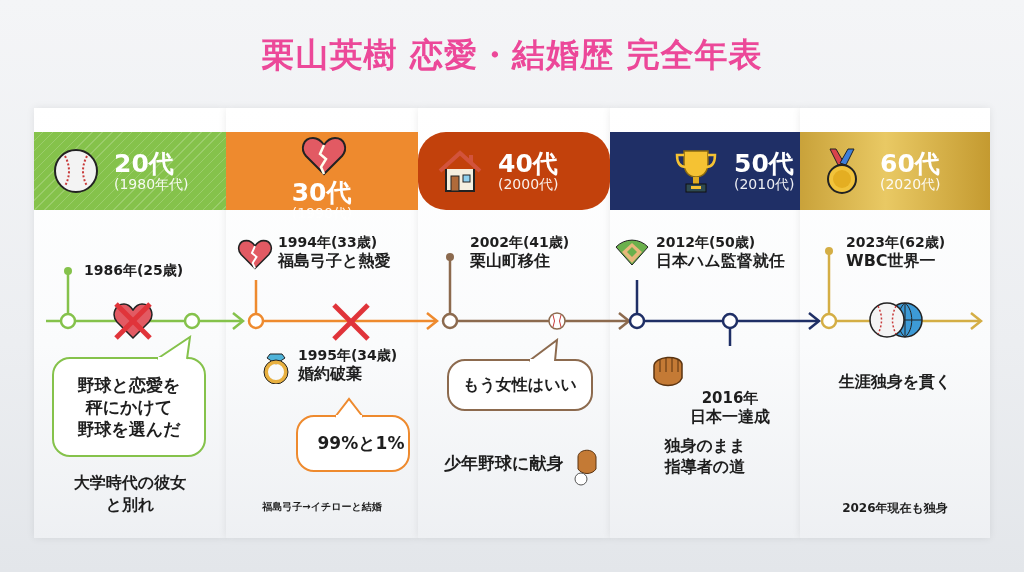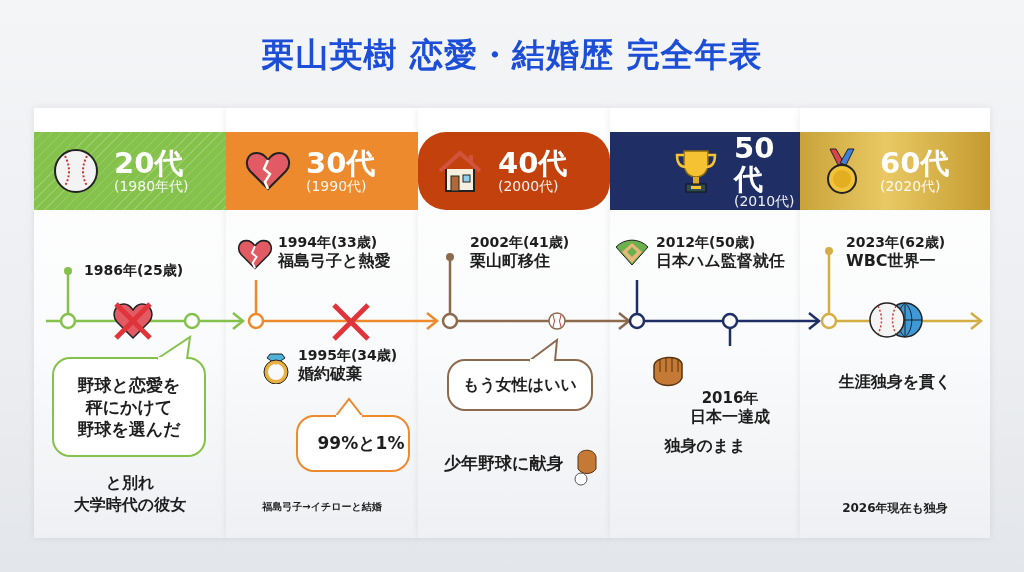--- a/index.html
+++ b/index.html
@@ -5,38 +5,38 @@
   * { box-sizing: border-box; margin: 0; padding: 0; }
   html, body { width: 1024px; height: 572px; overflow: hidden; }
   body {
     font-family: "DejaVu Sans", "Liberation Sans", sans-serif;
     background: linear-gradient(180deg, #f4f5f7 0%, #eceef1 60%, #e3e6ea 100%);
     position: relative;
     color: #1e1e1e;
   }
   .title {
     position: absolute; top: 33px; left: 0; width: 1024px; text-align: center;
-    font-size: 33px; font-weight: bold; letter-spacing: 1px; color: #1d4ed8;
+    font-size: 33px; font-weight: bold; letter-spacing: 1px; color: #ec4899;
   }
   .col {
     position: absolute; top: 108px; height: 430px;
     background: linear-gradient(180deg, #ffffff 0%, #fafbfc 55%, #eef0f3 100%);
     box-shadow: 0 0 8px rgba(0,0,0,0.08);
   }
   .hdr {
     position: absolute; top: 132px; height: 78px;
     display: flex; align-items: center; color: #fff;
   }
   .hdr .ic { width: 48px; height: 48px; margin-left: 18px; margin-right: 14px; flex: 0 0 48px; }
   .hdr .txt { display: flex; flex-direction: column; line-height: 1.05; }
-  .hdr .dec { font-size: 29px; font-weight: bold; }
+  .hdr .dec { font-size: 25px; font-weight: bold; }
   .hdr .yrs { font-size: 14px; opacity: 0.92; }
   .h1 { left: 34px; width: 192px; background: #85c24b;
         background-image: repeating-linear-gradient(135deg, rgba(255,255,255,0) 0 6px, rgba(255,255,255,0.18) 6px 7px); }
-  .h2 { left: 226px; width: 192px; background: #ee8a2e; }
+  .h2 { left: 226px; width: 192px; background: #ee8a2e; flex-direction: column; }
   .h3 { left: 418px; width: 192px; background: #c2410c; border-radius: 28px; }
   .h4 { left: 610px; width: 190px; background: #1f2f66; padding-left: 44px; }
   .h5 { left: 800px; width: 190px; background: linear-gradient(90deg, #c9a23a 0%, #e9c964 45%, #c49a30 100%); }
   .ev { position: absolute; font-weight: bold; line-height: 1.2; }
   .ev .y { font-size: 14px; }
   .ev .t { font-size: 16px; }
   .bubble {
     position: absolute; background: #fff; border-radius: 18px; border: 2px solid;
     font-weight: bold; text-align: center; display: flex; align-items: center; justify-content: center;
   }
@@ -180,22 +180,22 @@
 <div class="bubble" style="left:52px;top:357px;width:154px;height:100px;border-color:#85c24b;font-size:17px;line-height:1.3;flex-direction:column;">
   <span>野球と恋愛を</span>
   <span>秤にかけて</span>
   <span>野球を選んだ</span>
 </div>
 <svg style="position:absolute;left:155px;top:335px;" width="40" height="25">
     <path d="M2 24 L35 2 L32 24" fill="#fff" stroke="#85c24b" stroke-width="2"></path>
     <rect x="3" y="22" width="28" height="4" fill="#fff"></rect>
   </svg>
 <div class="note" style="left:40px;top:472px;width:180px;font-size:16px;line-height:1.35;">
+  <div>大学時代の彼女</div>
   <div>と別れ</div>
-  <div>大学時代の彼女</div>
 </div>
 
 <svg style="position:absolute;left:236px;top:236px;" width="38" height="34" viewBox="0 0 48 44">
     <path d="M24 42 L6 24 C0 17 3 6 13 6 C18 6 22 10 24 13 C26 10 30 6 35 6 C45 6 48 17 42 24 Z" fill="#e25a63" stroke="#222" stroke-width="2"></path>
     <path d="M24 13 L20 22 L26 27 L21 35 L24 42" fill="none" stroke="#fff" stroke-width="2.5"></path>
   </svg>
 <div class="ev" style="left:278px;top:234px;">
   <div class="y">1994年(33歳)</div>
   <div class="t">福島弓子と熱愛</div>
 </div>
@@ -246,20 +246,21 @@
 <svg style="position:absolute;left:648px;top:352px;" width="40" height="40" viewBox="0 0 40 40">
     <path d="M6 14 C6 4 32 2 34 12 L34 26 C30 36 10 36 6 26 Z" fill="#c47a35" stroke="#5a3310" stroke-width="1.5"></path>
     <path d="M12 8 V20 M18 6 V20 M24 6 V20 M30 8 V20" stroke="#5a3310"></path>
   </svg>
 <div class="ev" style="left:690px;top:353px;text-align:center;margin-top:36px;">
   <div class="y" style="font-size:15px;">2016年</div>
   <div class="t">日本一達成</div>
 </div>
 <div class="note" style="left:640px;top:436px;width:130px;font-size:16px;line-height:1.3;">
   <div>独身のまま</div>
+  <div>指導者の道</div>
 </div>
 
 <div class="ev" style="left:846px;top:234px;">
   <div class="y">2023年(62歳)</div>
   <div class="t">WBC世界一</div>
 </div>
 <svg style="position:absolute;left:868px;top:300px;" width="58" height="40" viewBox="0 0 58 40">
   <circle cx="37" cy="20" r="17" fill="#3d9ad6" stroke="#222" stroke-width="1.5"></circle>
   <path d="M37 3 V37 M20 20 H54 M37 3 C28 10 28 30 37 37 M37 3 C46 10 46 30 37 37" fill="none" stroke="#222" stroke-width="1"></path>
   <circle cx="19" cy="20" r="17" fill="#f4f4f4" stroke="#222" stroke-width="1.5"></circle>

